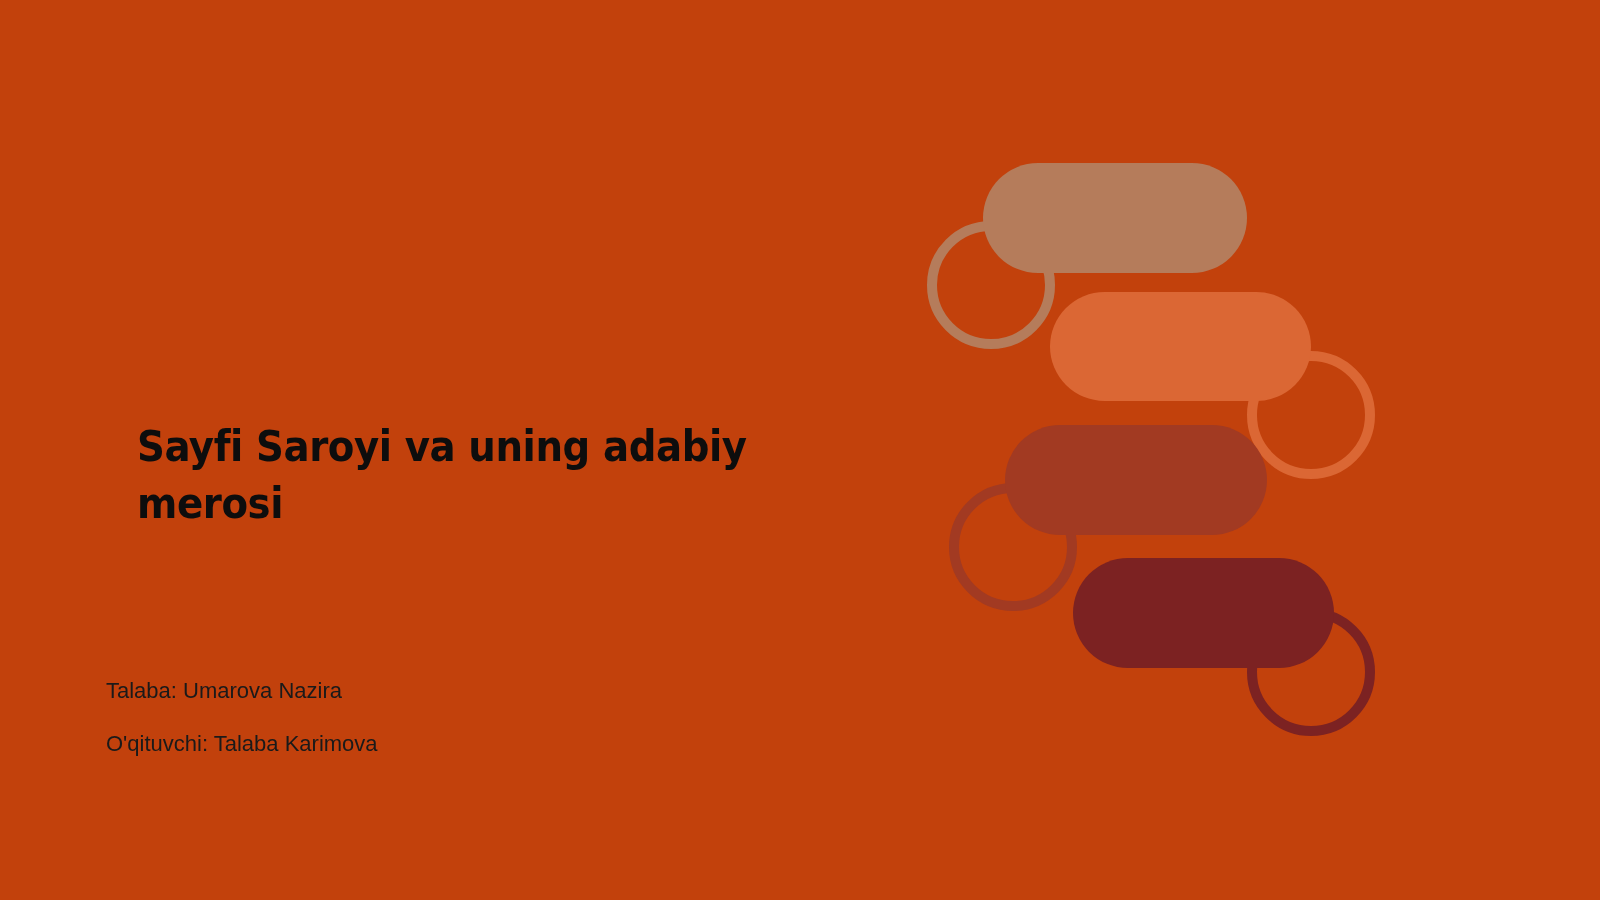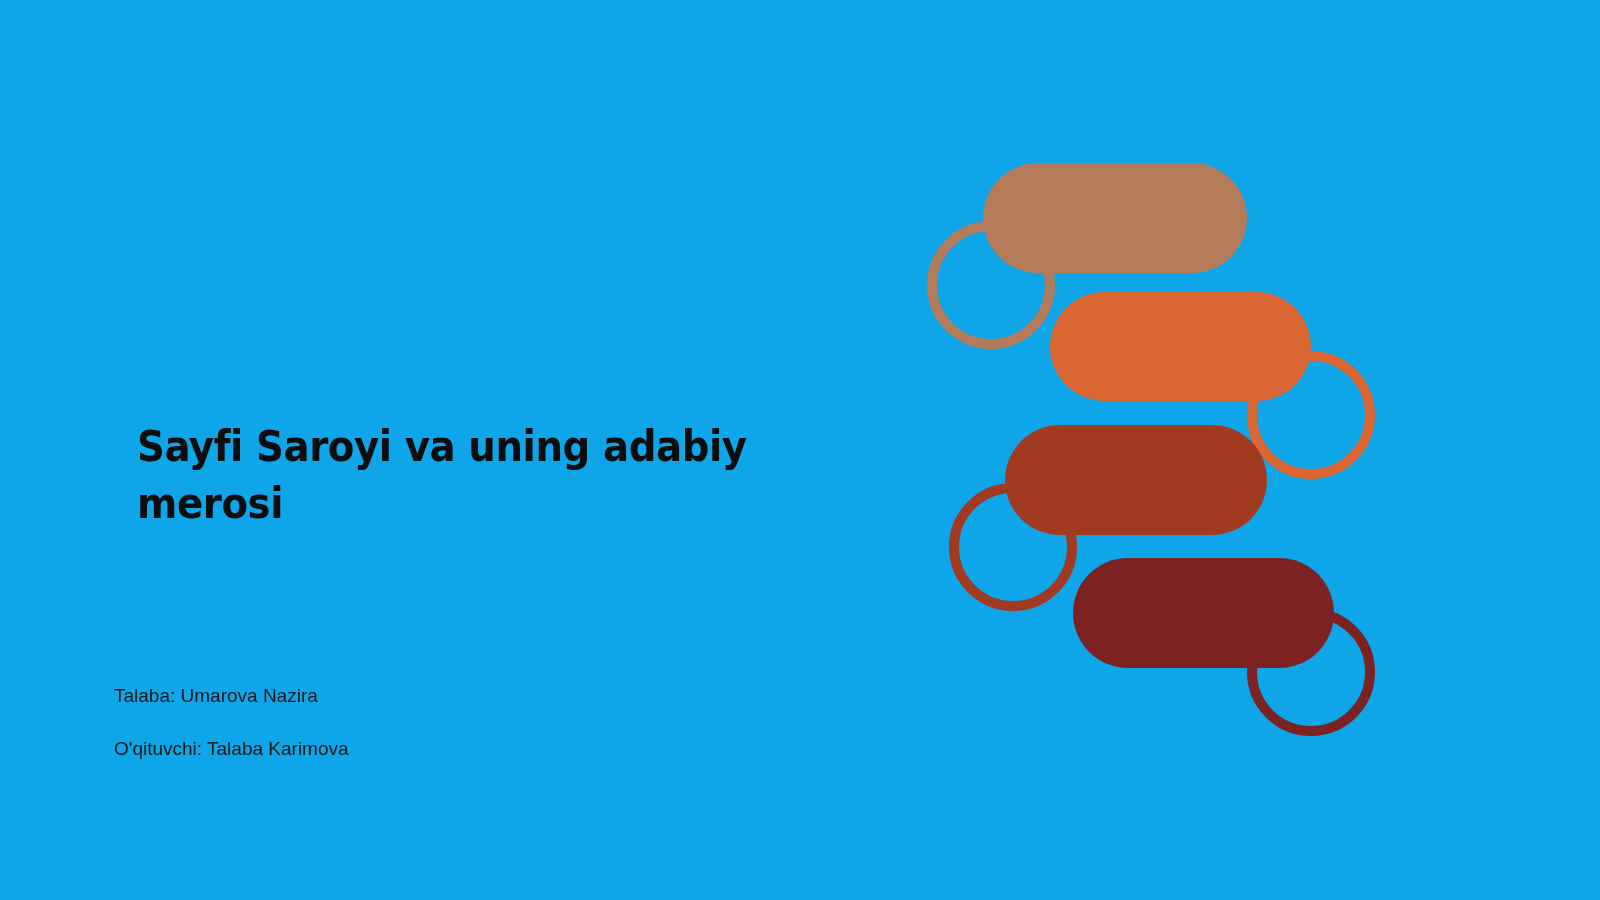--- a/index.html
+++ b/index.html
@@ -11,21 +11,21 @@
     width: 1600px;
     height: 900px;
     background: #ffffff;
     font-family: "Liberation Sans", sans-serif;
     overflow: hidden;
   }
   .slide {
     position: relative;
     width: 1600px;
     height: 900px;
-    background: #0ea5e9;
+    background: #c2410c;
   }
 
   
   .text-col {
     position: absolute;
     left: 0;
     top: 0;
     width: 860px;
     height: 900px;
   }
@@ -42,23 +42,23 @@
     line-height: 1.32;
     letter-spacing: -0.4px;
     color: #0d0d0d;
     font-stretch: condensed;
   }
 
   .byline {
     position: absolute;
     left: 106px;
     width: 700px;
-    margin: 8px;
+    margin: 0;
     font-family: "Liberation Sans", sans-serif;
-    font-size: 19px;
+    font-size: 22px;
     font-weight: 400;
     line-height: 1.5;
     color: #1a1a1a;
   }
   .byline-student  { top: 674px; }
   .byline-teacher  { top: 727px; }
 
   
   .deco {
     position: absolute;

